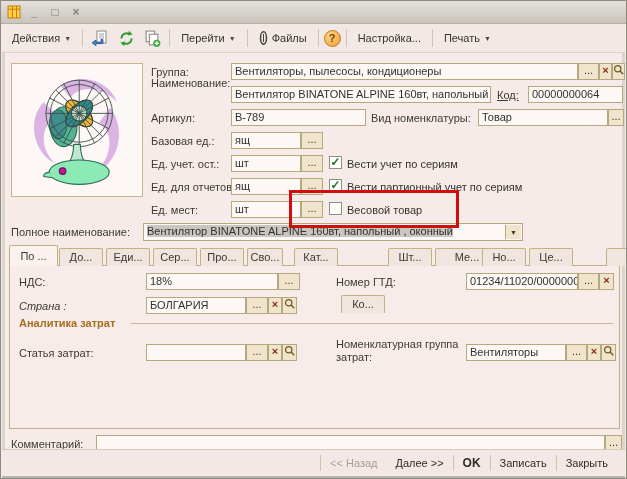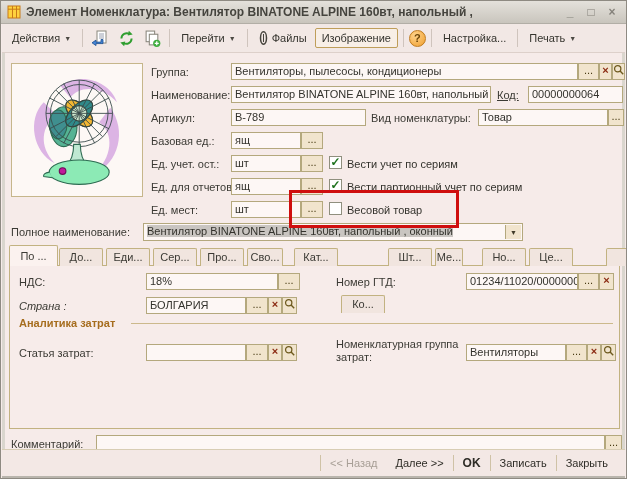--- a/index.html
+++ b/index.html
@@ -102,21 +102,20 @@
 
   <div class="titlebar">
     <span style="display:flex;">
       <svg width="14" height="14" viewBox="0 0 14 14">
         <rect x="1" y="1" width="12" height="12" fill="#ffd23e" stroke="#c87a18"></rect>
         <line x1="5.5" y1="1" x2="5.5" y2="13" stroke="#c87a18"></line>
         <line x1="9.5" y1="1" x2="9.5" y2="13" stroke="#c87a18"></line>
         <line x1="1" y1="4.2" x2="13" y2="4.2" stroke="#c87a18"></line>
       </svg>
     </span>
-    <span class="title-text">Элемент Номенклатура: Вентилятор BINATONE ALPINE 160вт, напольный ,</span>
     <span class="win-ctl">_</span>
     <span class="win-ctl">□</span>
     <span class="win-ctl">×</span>
   </div>
 
   <div class="toolbar">
     <span class="tb-btn">
       <span>Действия</span>
       <span class="menu-arrow">▼</span>
     </span>
@@ -153,23 +152,20 @@
     </span>
     <span class="tb-sep"></span>
     <span class="tb-btn">
       <span style="display:flex;">
         <svg width="9" height="16" viewBox="0 0 9 16">
           <ellipse cx="4.5" cy="8" rx="3" ry="6.2" fill="none" stroke="#45433c" stroke-width="1.5"></ellipse>
           <line x1="4.5" y1="4" x2="4.5" y2="12" stroke="#45433c" stroke-width="1"></line>
         </svg>
       </span>
       <span>Файлы</span>
-    </span>
-    <span class="tb-btn pressed">
-      <span>Изображение</span>
     </span>
     <span class="tb-sep"></span>
     <span class="help-circle">?</span>
     <span class="tb-sep"></span>
     <span class="tb-btn">
       <span>Настройка...</span>
     </span>
     <span class="tb-sep"></span>
     <span class="tb-btn">
       <span>Печать</span>
@@ -214,21 +210,21 @@
   <div class="inp" style="left:230px;top:62px;width:347px;">Вентиляторы, пылесосы, кондиционеры</div>
   <div class="btn3" style="left:577px;top:62px;width:21px;">...</div>
   <div class="btn3" style="left:598px;top:62px;width:13px;"><span class="x">×</span></div>
   <div class="btn3" style="left:611px;top:62px;width:13px;">
     <svg width="11" height="11" viewBox="0 0 14 14">
         <circle cx="6" cy="6" r="4" fill="none" stroke="#6e5a1e" stroke-width="1.6"></circle>
         <line x1="9" y1="9" x2="13" y2="13" stroke="#6e5a1e" stroke-width="1.8"></line>
       </svg>
   </div>
 
-  <span class="lbl" style="left:150px;top:88px;">Наименование:</span>
+  <span class="lbl" style="left:150px;top:76px;">Наименование:</span>
   <div class="inp" style="left:230px;top:85px;width:260px;">Вентилятор BINATONE ALPINE 160вт, напольный ,</div>
   <span class="lbl" style="left:496px;top:88px;text-decoration:underline;">Код:</span>
   <div class="inp" style="left:527px;top:85px;width:95px;">00000000064</div>
 
   <span class="lbl" style="left:150px;top:111px;">Артикул:</span>
   <div class="inp" style="left:230px;top:108px;width:135px;">В-789</div>
   <span class="lbl" style="left:370px;top:111px;">Вид номенклатуры:</span>
   <div class="inp" style="left:477px;top:108px;width:130px;">Товар</div>
   <div class="btn3" style="left:607px;top:108px;width:16px;">...</div>
 
@@ -270,21 +266,21 @@
 
   <span class="tab active" style="left:8px;width:49px;">По ...</span>
   <span class="tab" style="left:58px;width:44px;">До...</span>
   <span class="tab" style="left:105px;width:44px;">Еди...</span>
   <span class="tab" style="left:152px;width:44px;">Сер...</span>
   <span class="tab" style="left:199px;width:44px;">Про...</span>
   <span class="tab" style="left:246px;width:36px;">Сво...</span>
   <span class="tab" style="left:293px;width:44px;">Кат...</span>
   <span class="tab" style="left:340px;width:44px;margin-top:47px;">Ко...</span>
   <span class="tab" style="left:387px;width:44px;">Шт...</span>
-  <span class="tab" style="left:434px;width:28px;">Ме...</span>
+  <span class="tab" style="left:434px;width:64px;">Ме...</span>
   <span class="tab" style="left:481px;width:44px;">Но...</span>
   <span class="tab" style="left:528px;width:44px;">Це...</span>
   <span class="tab" style="left:605px;width:44px;padding-left:20px;">Оп...</span>
 
   <div class="panel"></div>
 
   <span class="lbl" style="left:18px;top:275px;">НДС:</span>
   <div class="inp" style="left:145px;top:272px;width:132px;">18%</div>
   <div class="btn3" style="left:277px;top:272px;width:22px;">...</div>
 

